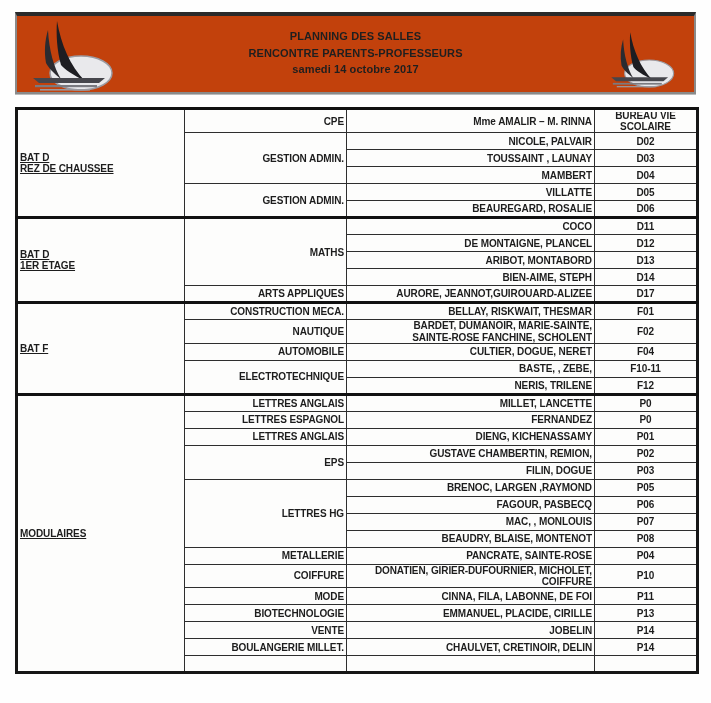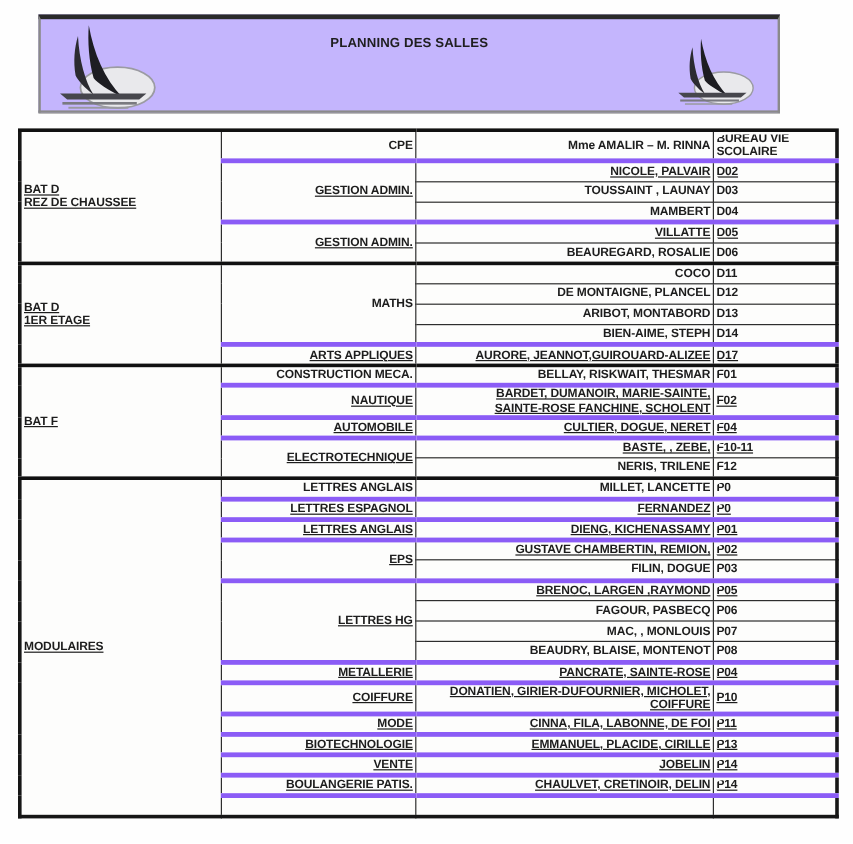--- a/index.html
+++ b/index.html
@@ -2,22 +2,22 @@
 <html><head>
 <meta charset="utf-8">
 <style>
   * { margin:0; padding:0; box-sizing:border-box; }
   html,body { width:711px; height:703px; background:#ffffff;
               font-family:"Liberation Sans", sans-serif; }
   .page { position:relative; width:711px; height:703px; background:#fefefe; overflow:hidden; }
 
   
   .header-box {
-    position:absolute; left:32px; top:12px; width:618px; height:82px;
-    background:#c4b5fd;
+    position:absolute; left:15px; top:12px; width:681px; height:82px;
+    background:#c2410c;
     border:2px solid #8a8a8a;
     border-top:4px solid #2a2a2a;
     box-shadow:0 1px 0 #bbb;
   }
   .titles {
     position:absolute; left:120px; right:120px; top:12px;
     text-align:center; color:#1f1f1f;
   }
   .titles .t-line { font-size:11px; font-weight:bold; line-height:16.5px; letter-spacing:0.1px; }
   .logo { position:absolute; }
@@ -35,23 +35,23 @@
     border:1px solid #2e2e2e;
     height:17px;
     font-size:10px; font-weight:600; color:#1d1d1d;
     line-height:1.12; letter-spacing:-0.1px;
     overflow:hidden; white-space:pre-line;
     padding:0 2px; vertical-align:middle;
   }
   td.building { text-align:left; font-size:10px;text-decoration:underline; }
   td.dept     { text-align:right; font-size:9.5px; }
   td.names    { text-align:right; padding-left:5px; }
-  td.room     { text-align:left;border-radius:12px; }
+  td.room     { text-align:center;border-radius:12px; }
   td.room-header { font-size:9px; letter-spacing:-0.2px; }
-  tr.grp-start td { border-top:4px solid #8b5cf6;text-decoration:underline; }
+  tr.grp-start td { border-top:1px solid #8b5cf6; }
   tr.sec-start td { border-top:3px solid #111; }
 </style>
 </head>
 <body>
 
 <div class="page">
 
   <div class="header-box">
 
     <span class="logo logo-left">
@@ -60,20 +60,22 @@
         <path d="M30 3 C 34 26, 43 48, 58 63 C 46 57, 37 51, 34 47 C 30 33, 29 16, 30 3 Z" fill="#1d1d22"></path>
         <path d="M21 12 C 22 32, 27 50, 34 61 C 26 55, 21 49, 19 45 C 17 33, 18 22, 21 12 Z" fill="#2b2b30"></path>
         <path d="M6 60 L 78 60 L 72 65 L 12 65 Z" fill="#46464c"></path>
         <rect x="8" y="67" width="62" height="2.2" fill="#7a7a80"></rect>
         <rect x="13" y="71" width="50" height="1.6" fill="#9a9aa0"></rect>
       </svg>
     </span>
 
     <div class="titles">
       <div class="t-line">PLANNING DES SALLES</div>
+      <div class="t-line">RENCONTRE PARENTS-PROFESSEURS</div>
+      <div class="t-line">samedi 14 octobre 2017</div>
     </div>
 
     <span class="logo logo-right">
       <svg width="80" height="60" viewBox="0 0 100 76">
         <ellipse cx="54" cy="55" rx="31" ry="17" fill="#e9e9ec" stroke="#9b9ba2" stroke-width="1.5"></ellipse>
         <path d="M30 3 C 34 26, 43 48, 58 63 C 46 57, 37 51, 34 47 C 30 33, 29 16, 30 3 Z" fill="#1d1d22"></path>
         <path d="M21 12 C 22 32, 27 50, 34 61 C 26 55, 21 49, 19 45 C 17 33, 18 22, 21 12 Z" fill="#2b2b30"></path>
         <path d="M6 60 L 78 60 L 72 65 L 12 65 Z" fill="#46464c"></path>
         <rect x="8" y="67" width="62" height="2.2" fill="#7a7a80"></rect>
         <rect x="13" y="71" width="50" height="1.6" fill="#9a9aa0"></rect>
@@ -229,21 +231,21 @@
           <td class="dept">BIOTECHNOLOGIE</td>
           <td class="names">EMMANUEL, PLACIDE, CIRILLE</td>
           <td class="room">P13</td>
         </tr>
         <tr class="grp-start">
           <td class="dept">VENTE</td>
           <td class="names">JOBELIN</td>
           <td class="room">P14</td>
         </tr>
         <tr class="grp-start">
-          <td class="dept">BOULANGERIE PATIS.</td>
+          <td class="dept">BOULANGERIE MILLET.</td>
           <td class="names">CHAULVET, CRETINOIR, DELIN</td>
           <td class="room">P14</td>
         </tr>
         <tr class="grp-start">
           <td class="dept"></td>
           <td class="names"></td>
           <td class="room"></td>
         </tr>
       </tbody>
   </table>

